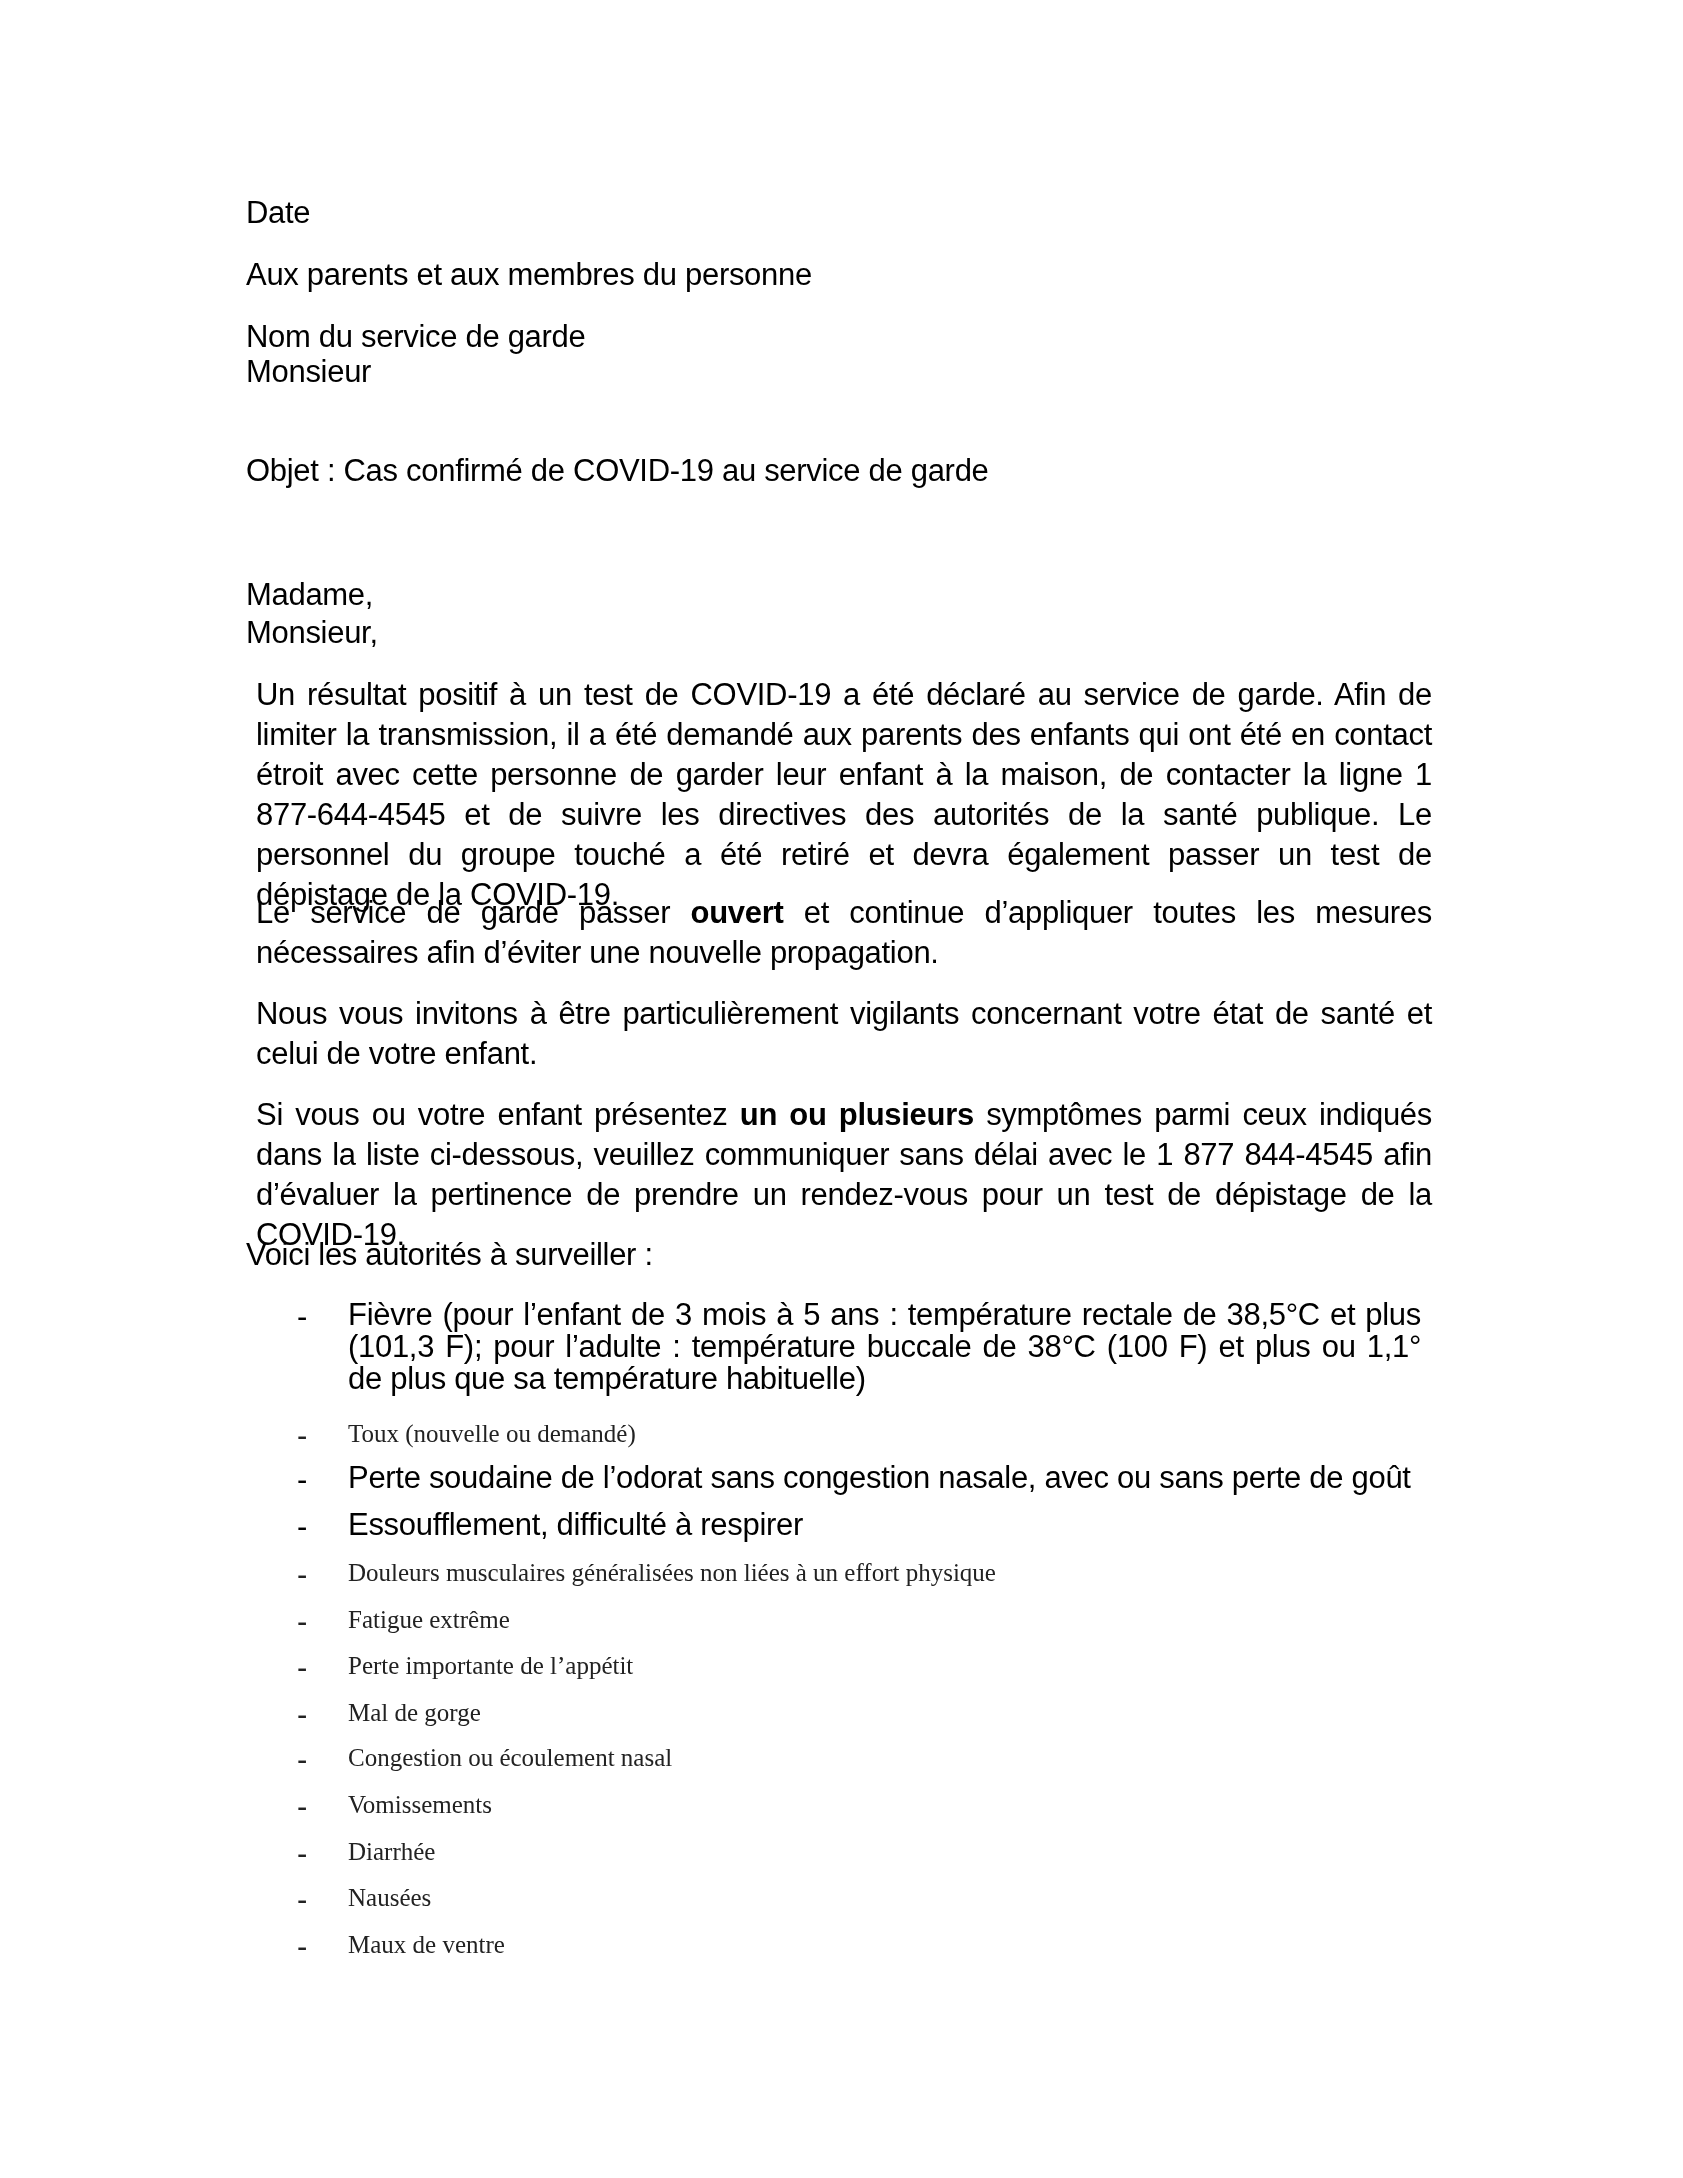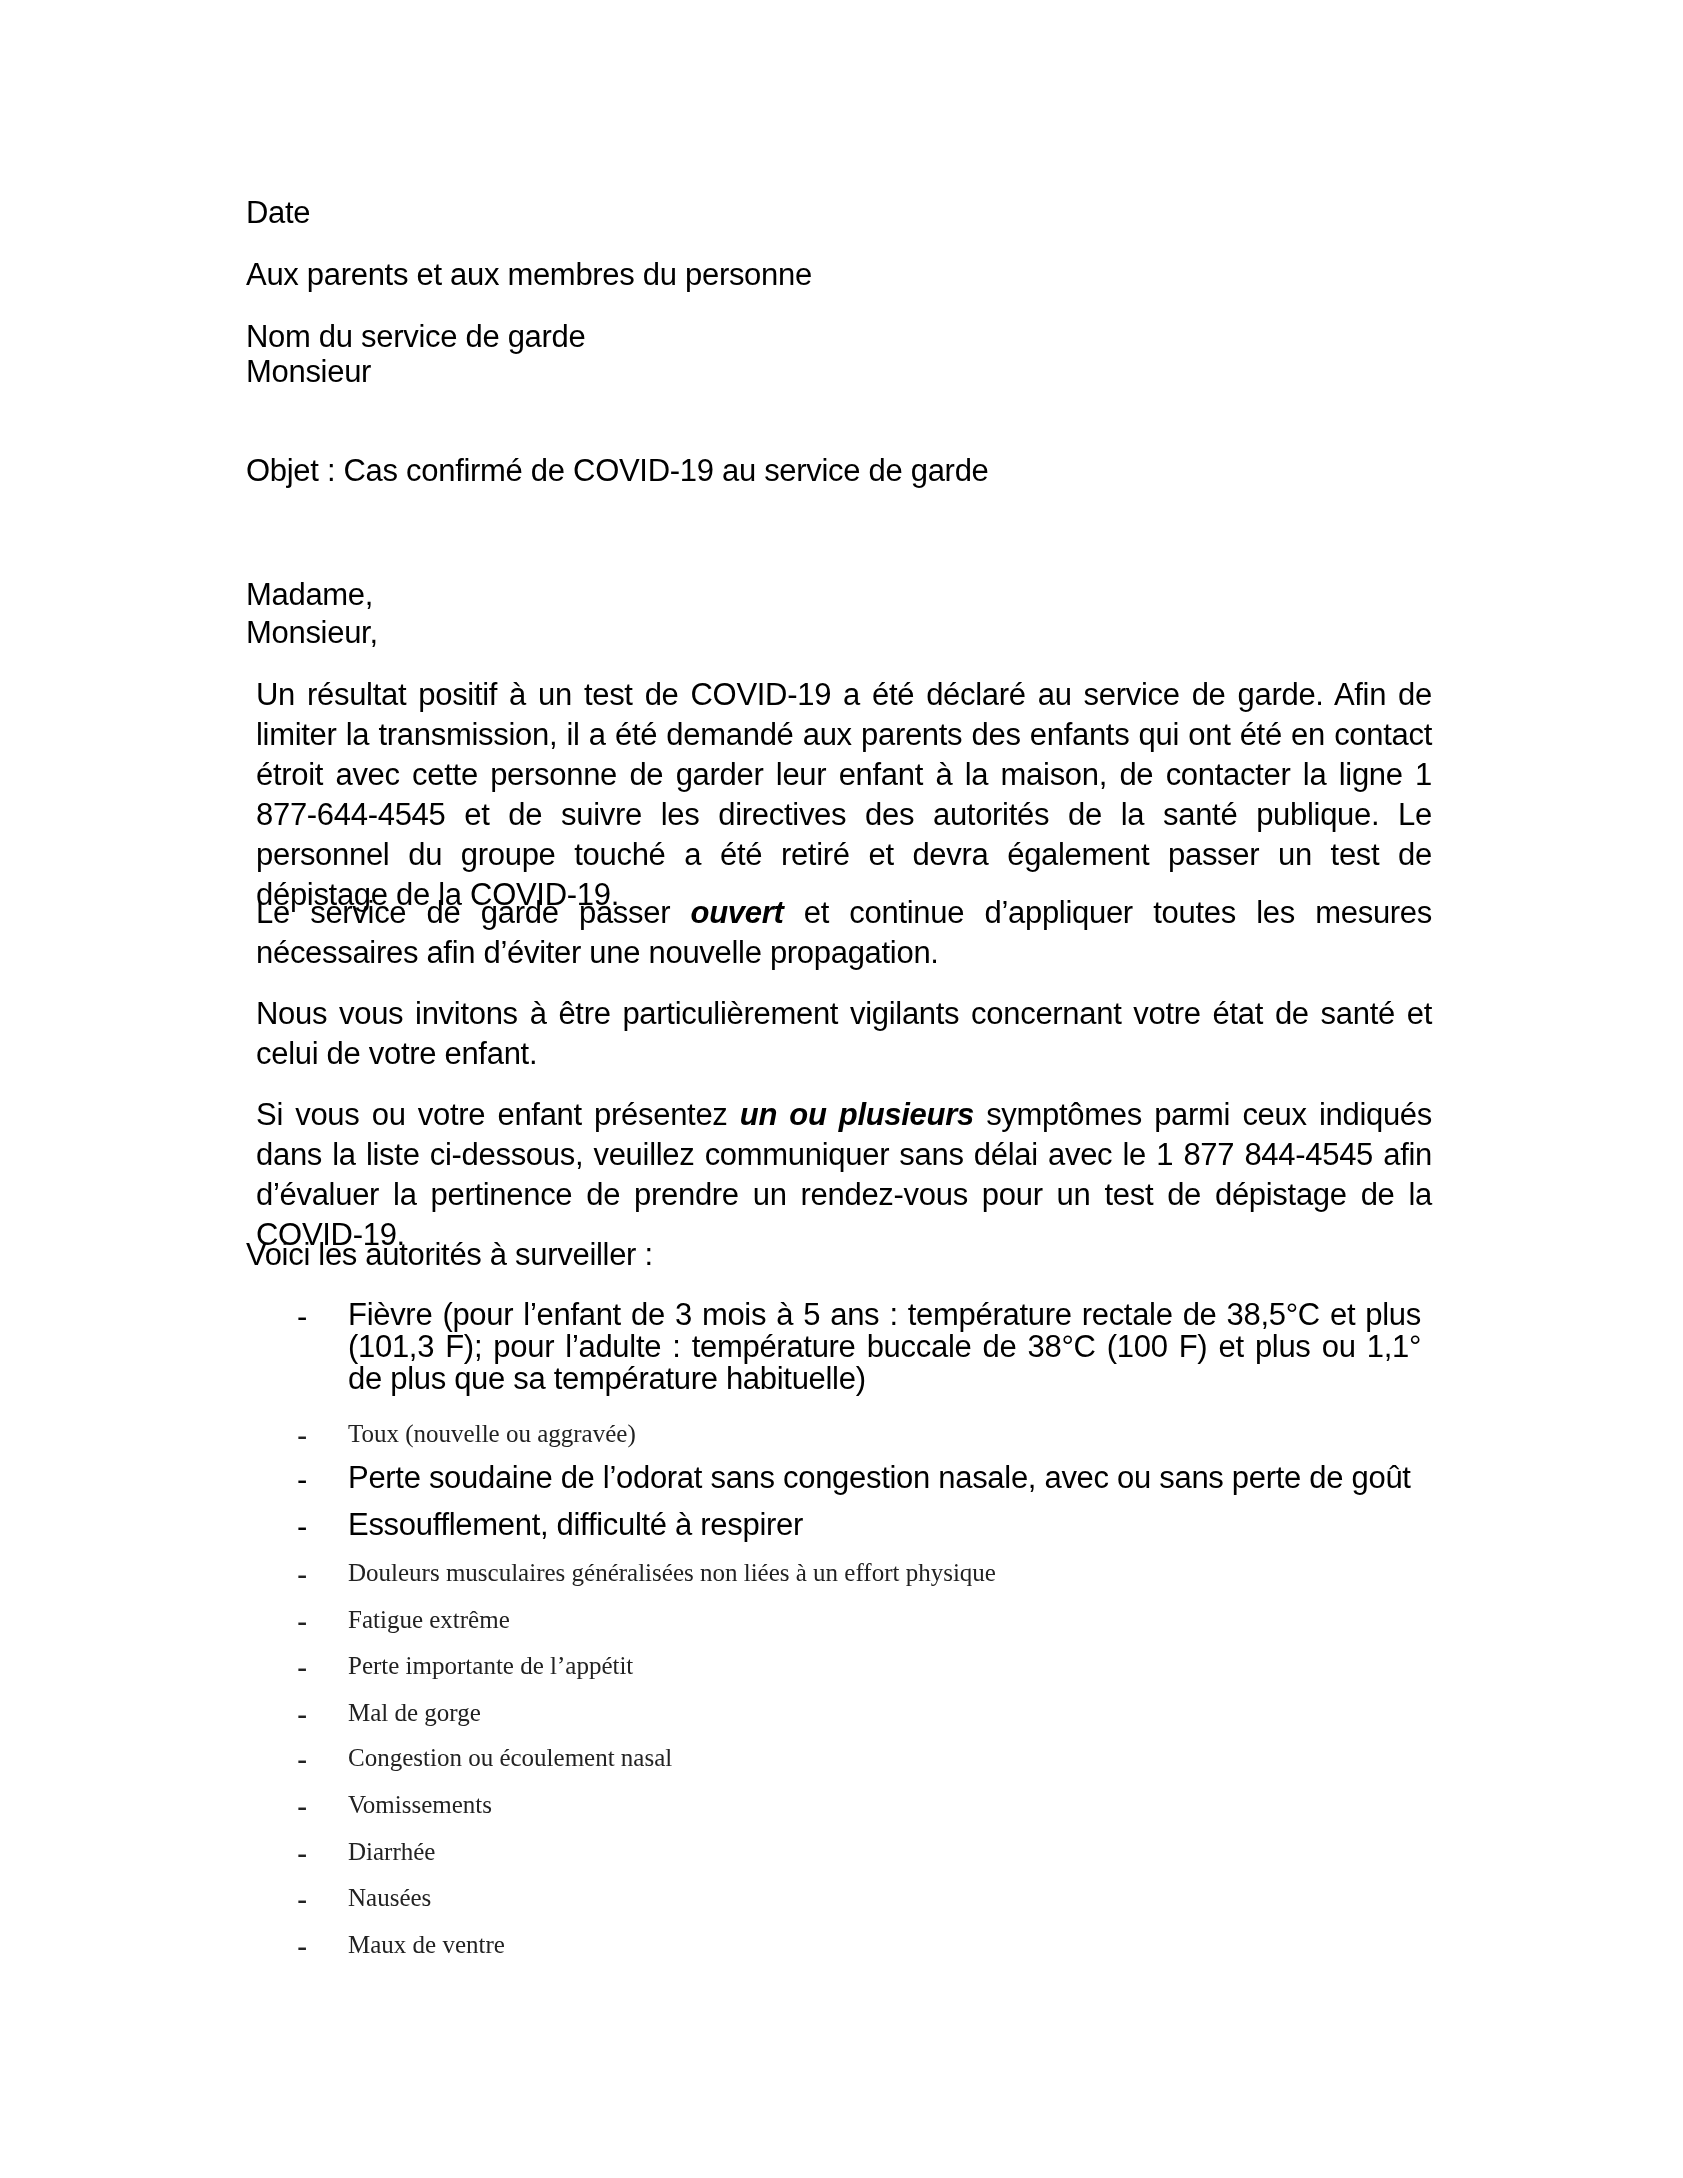--- a/index.html
+++ b/index.html
@@ -1,21 +1,21 @@
 <!DOCTYPE html>
 <html><head>
 <meta charset="utf-8">
 <style>
   html, body { margin:0; padding:0; background:#ffffff; }
   body { width:1683px; height:2178px; position:relative; overflow:hidden; color:#000; }
   .sans { font-family:"Liberation Sans", sans-serif; font-size:31px; letter-spacing:-0.3px; }
   .serif { font-family:"Liberation Serif", serif; font-size:25px; color:#222; }
   .abs { position:absolute; left:246px; white-space:nowrap; }
   .para { position:absolute; left:246px; width:1176px; text-align:justify; line-height:40px;margin-left:10px; }
-  .para b { font-weight:bold;font-style:italic; }
+  .para b { font-weight:bold; }
   .li { position:absolute; left:297px; width:1125px; }
   .li .dash { position:absolute; left:0; top:0; }
   .li .txt { position:absolute; left:51px; width:1073px; text-align:justify; line-height:32px; }
   .bold { font-weight:normal; }
 </style>
 </head>
 <body>
 
 <div>
   <div class="abs sans" style="top:195px">Date</div>
@@ -38,21 +38,21 @@
 
   <div class="abs sans" style="top:1237px">Voici les autorités à surveiller :</div>
 
   <div>
     <div class="li sans" style="top:1299px">
       <span class="dash">-</span>
       <span class="txt">Fièvre (pour l’enfant de 3 mois à 5 ans : température rectale de 38,5°C et plus (101,3 F); pour l’adulte : température buccale de 38°C (100 F) et plus ou 1,1° de plus que sa température habituelle)</span>
     </div>
     <div class="li serif" style="top:1418px">
       <span class="dash sans">-</span>
-      <span class="txt">Toux (nouvelle ou aggravée)</span>
+      <span class="txt">Toux (nouvelle ou demandé)</span>
     </div>
     <div class="li sans" style="top:1462px">
       <span class="dash">-</span>
       <span class="txt">Perte soudaine de l’odorat sans congestion nasale, avec ou sans perte de goût</span>
     </div>
     <div class="li sans" style="top:1509px">
       <span class="dash">-</span>
       <span class="txt">Essoufflement, difficulté à respirer</span>
     </div>
     <div class="li serif" style="top:1557px">

